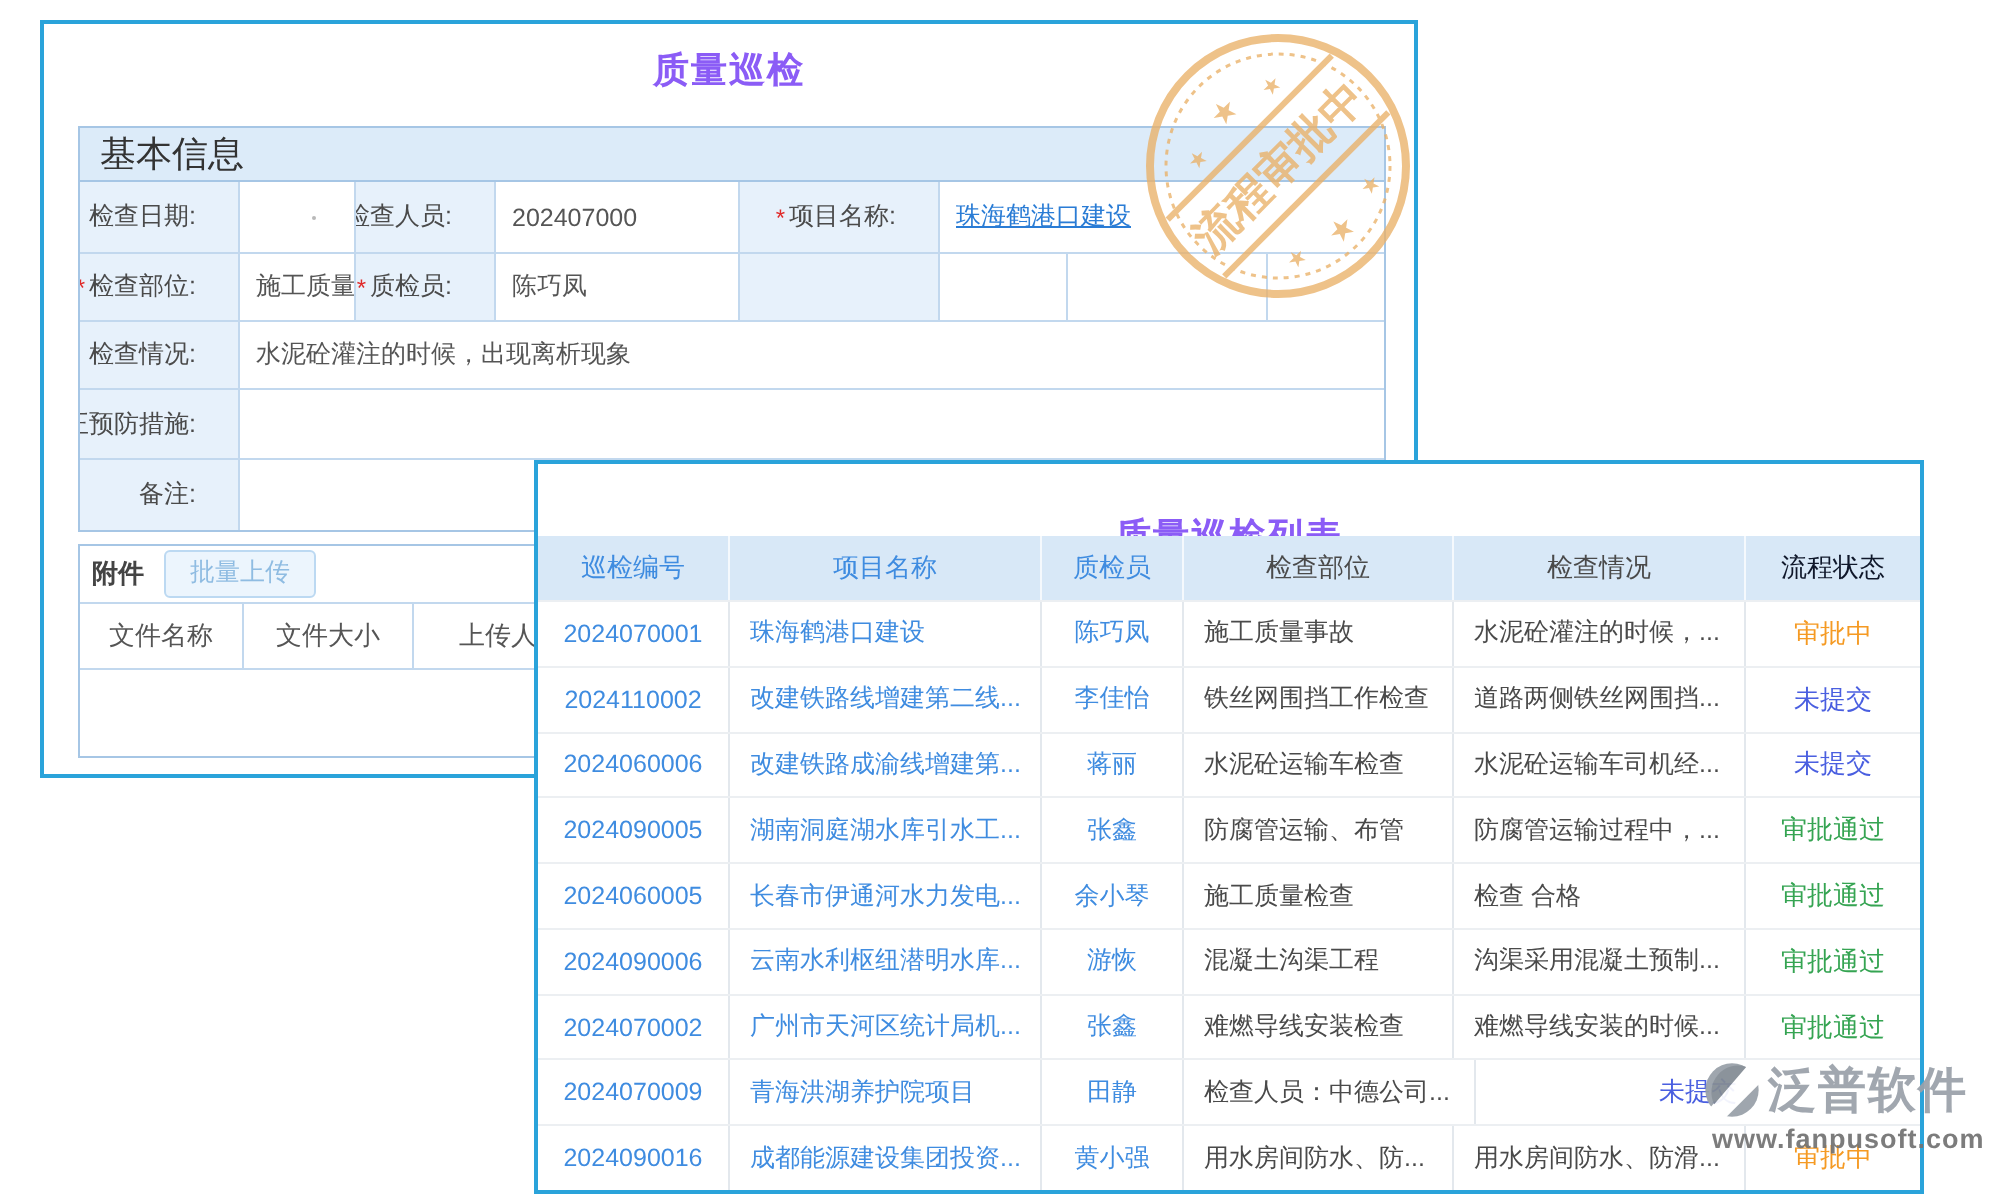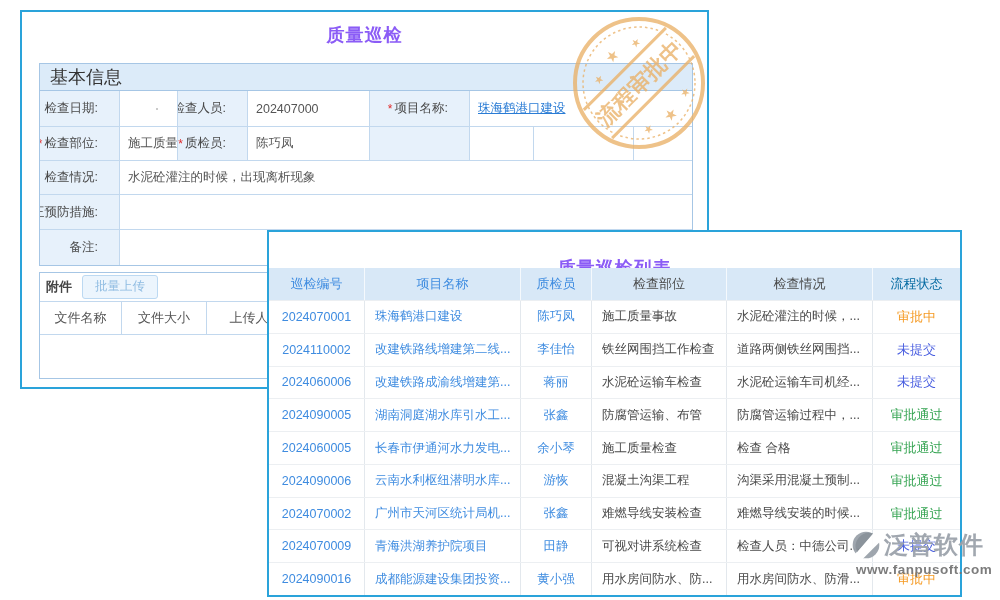--- a/index.html
+++ b/index.html
@@ -39,21 +39,21 @@
   .file-head{display:flex;height:32px;border-top:1px solid #c2d8ee;border-bottom:1px solid #c2d8ee;}
   .fh-cell{display:flex;align-items:center;justify-content:center;font-size:13px;color:#555;
            border-right:1px solid #c2d8ee;box-sizing:border-box;}
   .fw82{width:82px}.fw85{width:85px}
   .fh-cell.filler{border-right:none;flex:1;}
   .file-body{height:44px;}
 
   
   .ltable{position:absolute;left:0;top:36px;right:0;bottom:0;display:flex;flex-direction:column;}
   .lhead{display:flex;height:32px;background:#d8e8f7;flex:none;}
-  .lh-cell{display:flex;align-items:center;justify-content:center;font-size:13px;color:#0369a1;
+  .lh-cell{display:flex;align-items:center;justify-content:center;font-size:13px;color:#0f172a;
            border-right:1px solid rgba(255,255,255,.75);box-sizing:border-box;}
   .lhead .lh-cell:last-child{border-right:none;}
   .lrows{flex:1;display:flex;flex-direction:column;}
   .lrow{flex:1;display:flex;border-top:1px solid #eceff2;cursor:pointer;}
   .lr-cell{display:flex;align-items:center;font-size:12.5px;overflow:hidden;white-space:nowrap;
            border-right:1px solid #e3e8ed;box-sizing:border-box;}
   .lrow .lr-cell:last-child{border-right:none;}
   .c-no{width:96px;justify-content:center;color:#3f8ce0;}
   .c-proj{width:156px;padding-left:10px;color:#3f8ce0;}
   .c-insp{width:71px;justify-content:center;color:#3f8ce0;}
@@ -231,21 +231,20 @@
     <div class="lr-cell c-insp">张鑫</div>
     <div class="lr-cell c-loc">难燃导线安装检查</div>
     <div class="lr-cell c-sit">难燃导线安装的时候...</div>
     <div class="lr-cell c-st" style="color: rgb(53, 164, 82);">审批通过</div>
   </div>
 
   <div class="lrow">
     <div class="lr-cell c-no">2024070009</div>
     <div class="lr-cell c-proj">青海洪湖养护院项目</div>
     <div class="lr-cell c-insp">田静</div>
-    <div class="lr-cell c-loc">可视对讲系统检查</div>
     <div class="lr-cell c-sit">检查人员：中德公司...</div>
     <div class="lr-cell c-st" style="color: rgb(74, 95, 224);">未提交</div>
   </div>
 
   <div class="lrow">
     <div class="lr-cell c-no">2024090016</div>
     <div class="lr-cell c-proj">成都能源建设集团投资...</div>
     <div class="lr-cell c-insp">黄小强</div>
     <div class="lr-cell c-loc">用水房间防水、防...</div>
     <div class="lr-cell c-sit">用水房间防水、防滑...</div>

